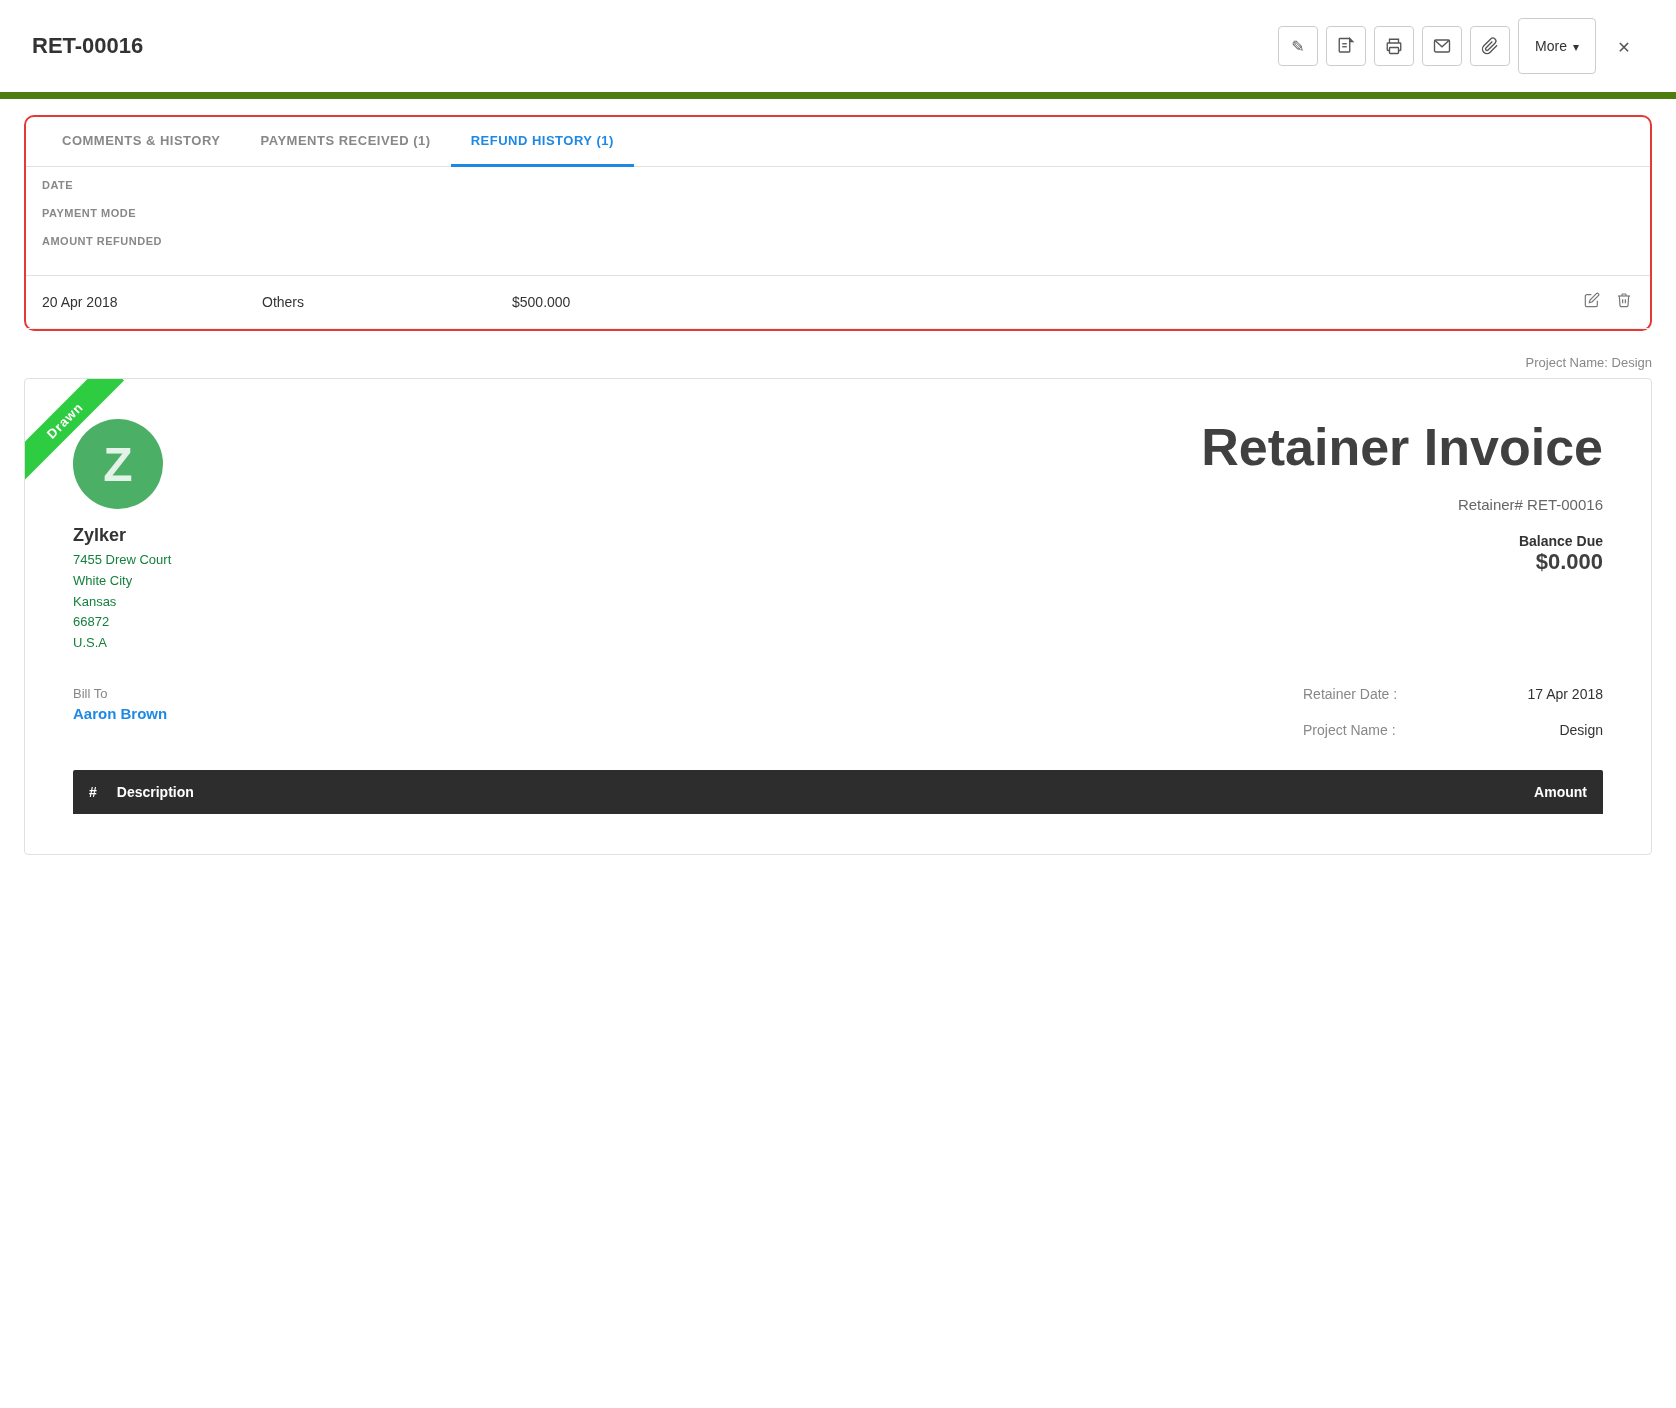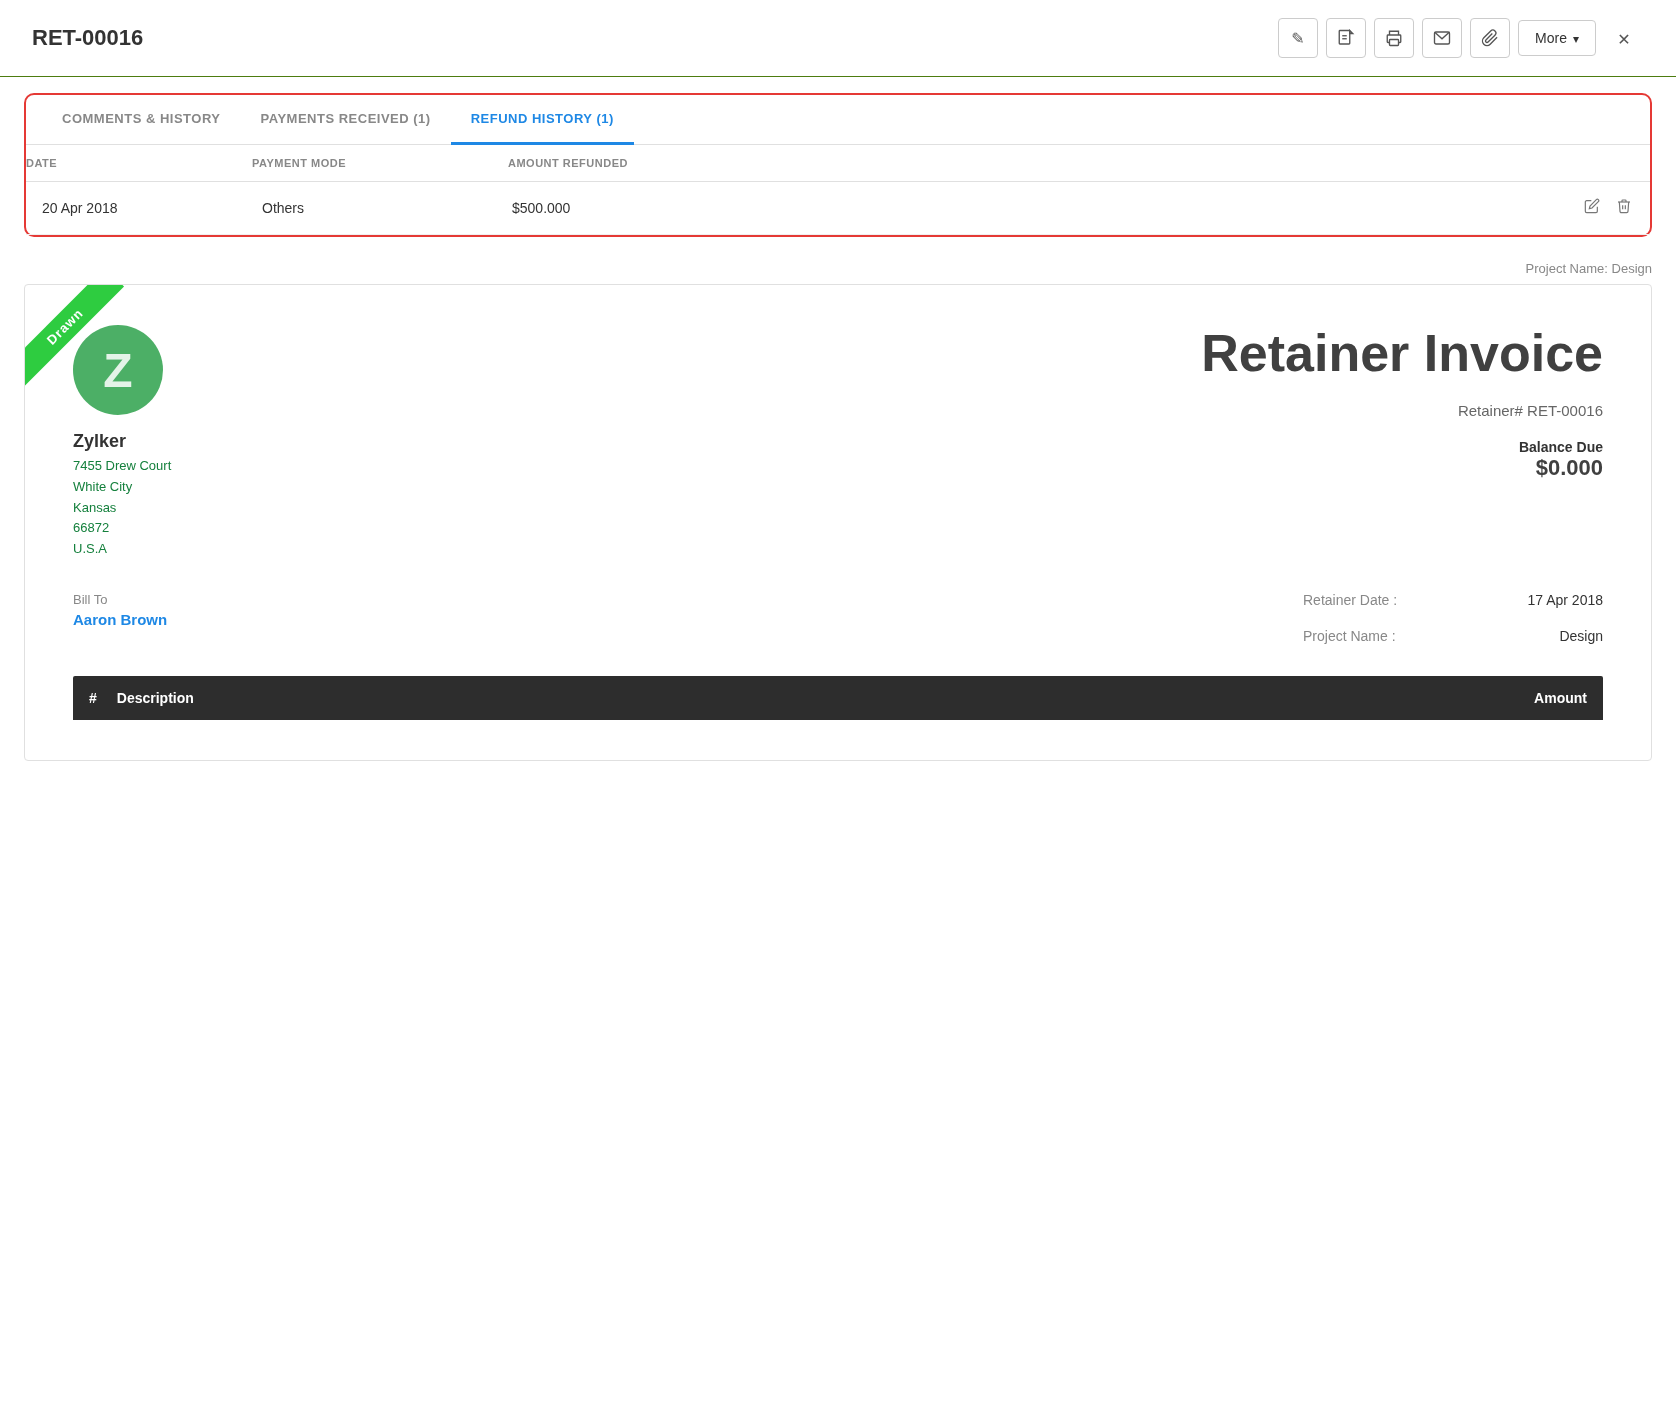--- a/index.html
+++ b/index.html
@@ -17,21 +17,21 @@
       margin: 0 auto;
       padding: 0;
     }
 
     
     .header {
       display: flex;
       align-items: center;
       justify-content: space-between;
       padding: 18px 32px;
-      border-bottom: 1px solid #4d7c0f;
+      border-bottom: 7px solid #4d7c0f;
       background: #fff;
     }
 
     .header-title {
       font-size: 22px;
       font-weight: 600;
       color: #333;
     }
 
     .header-actions {
@@ -48,21 +48,21 @@
       border-radius: 4px;
       cursor: pointer;
       display: flex;
       align-items: center;
       justify-content: center;
       color: #555;
       font-size: 16px;
     }
 
     .more-btn {
-      height: 36px;
+      height: 56px;
       padding: 0 16px;
       border: 1px solid #ccc;
       background: #fff;
       border-radius: 4px;
       cursor: pointer;
       display: flex;
       align-items: center;
       gap: 6px;
       font-size: 14px;
       color: #333;
@@ -117,23 +117,24 @@
       border-bottom: 3px solid transparent;
     }
 
     
     .tab-content {
       padding: 0;
     }
 
     .table-header-row {
       display: flex;
-      padding: 12px 0;
+      padding: 12px 16px;
       border-bottom: 1px solid #e0e0e0;
-      gap: 6px;
+      gap: 16px;
+      flex-direction: column;
     }
 
     .table-header-cell {
       font-size: 11px;
       font-weight: 700;
       color: #888;
       text-transform: uppercase;
       letter-spacing: 0.5px;
     }
 

